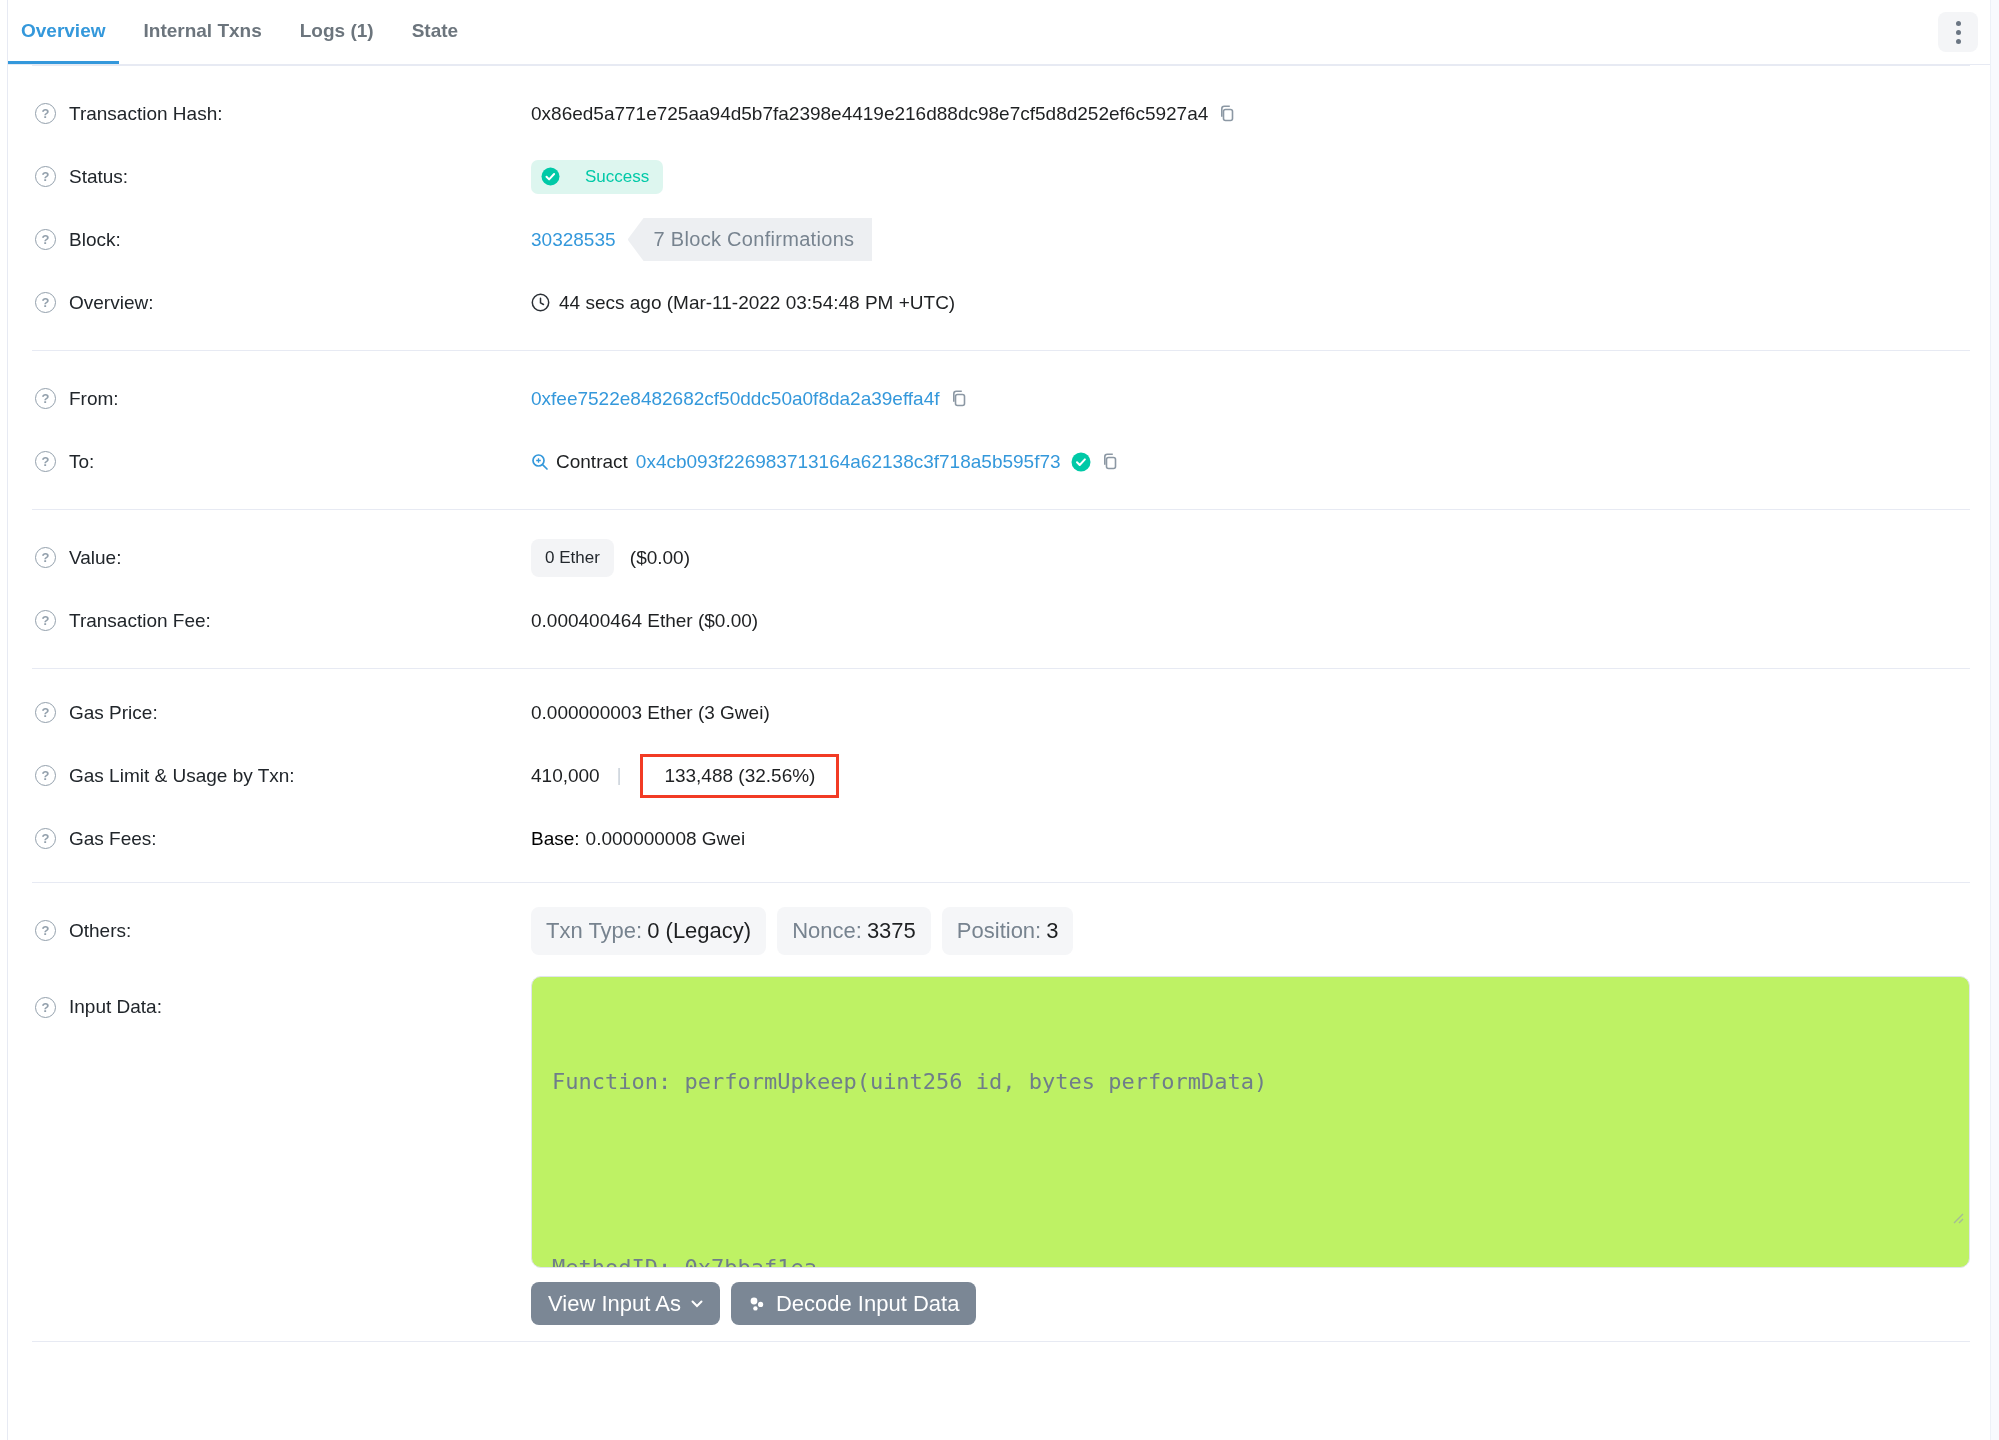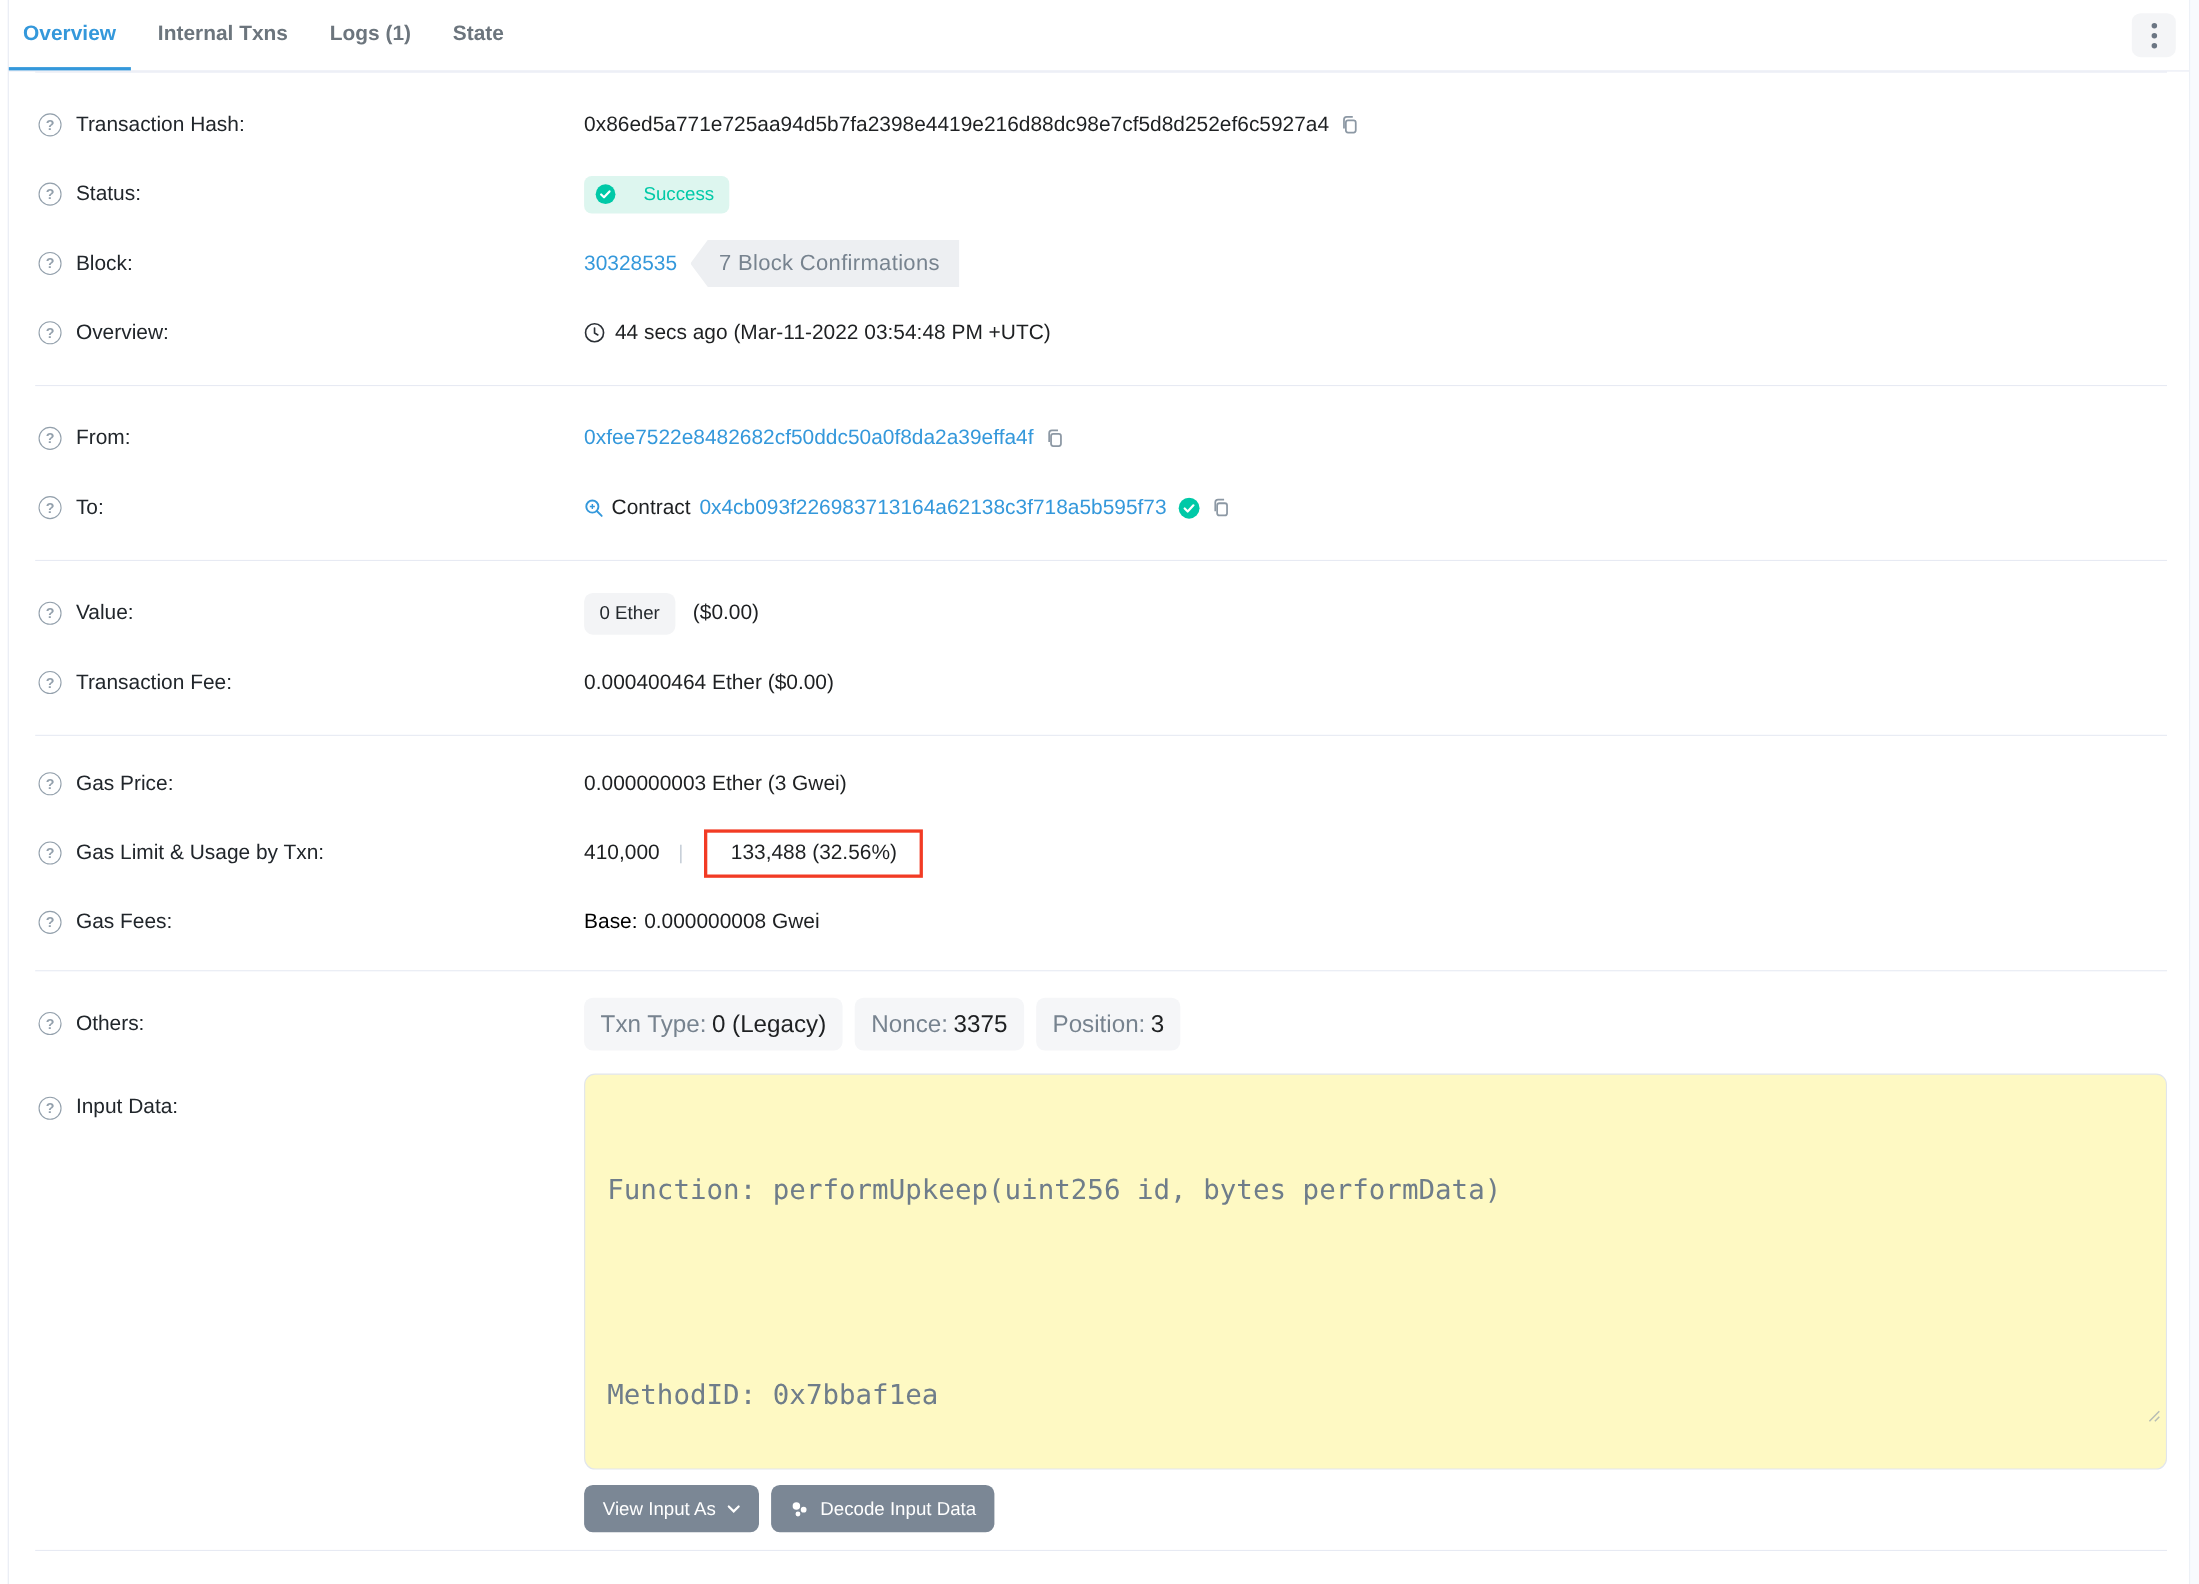--- a/index.html
+++ b/index.html
@@ -77,33 +77,33 @@
   .pipe{color:#c8d0d9;margin:0 17px;font-size:18px}
   .red-box{border:3px solid var(--annotation);padding:8px 21px;margin-left:2px}
   .muted{color:#000000}
   
   .kv-badge{background:#f5f6f8;border-radius:8px;padding:11px 15px;font-size:22px;margin-right:11px;white-space:nowrap}
   .kv-k{color:#77838f}
   .kv-v{color:#1e2022;margin-left:5px}
   
   .input-label{margin-top:20px}
   .input-box{
-    flex:1;height:360px;overflow:hidden;position:relative;
-    background:#fef9c3;border:1px solid #e1e5ec;border-radius:10px;
+    flex:1;height:292px;overflow:hidden;position:relative;
+    background:#bef264;border:1px solid #e1e5ec;border-radius:10px;
     padding:27px 20px 0 20px;
-    font-family:"DejaVu Sans Mono",monospace;font-size:25px;line-height:31px;color:#6f7d8a;
+    font-family:"DejaVu Sans Mono",monospace;font-size:22px;line-height:31px;color:#6f7d8a;
     white-space:pre;
   }
   .line-gap{height:31px}
   .resize-grip{position:absolute;right:5px;bottom:4px;opacity:.7}
   
   .btn-row{margin-top:14px;margin-left:496px;display:flex;align-items:center}
   .btn{
     display:inline-flex;align-items:center;gap:10px;border:none;cursor:pointer;
-    background:#7b8795;color:#fff;font-size:17px;font-family:inherit;
+    background:#7b8795;color:#fff;font-size:22px;font-family:inherit;
     height:43px;padding:0 17px;border-radius:8px;margin-right:11px;
   }
 </style>
 </head>
 <body>
 
 <div class="page">
 
   <div class="tabbar">
     <div class="tab active">Overview</div>

